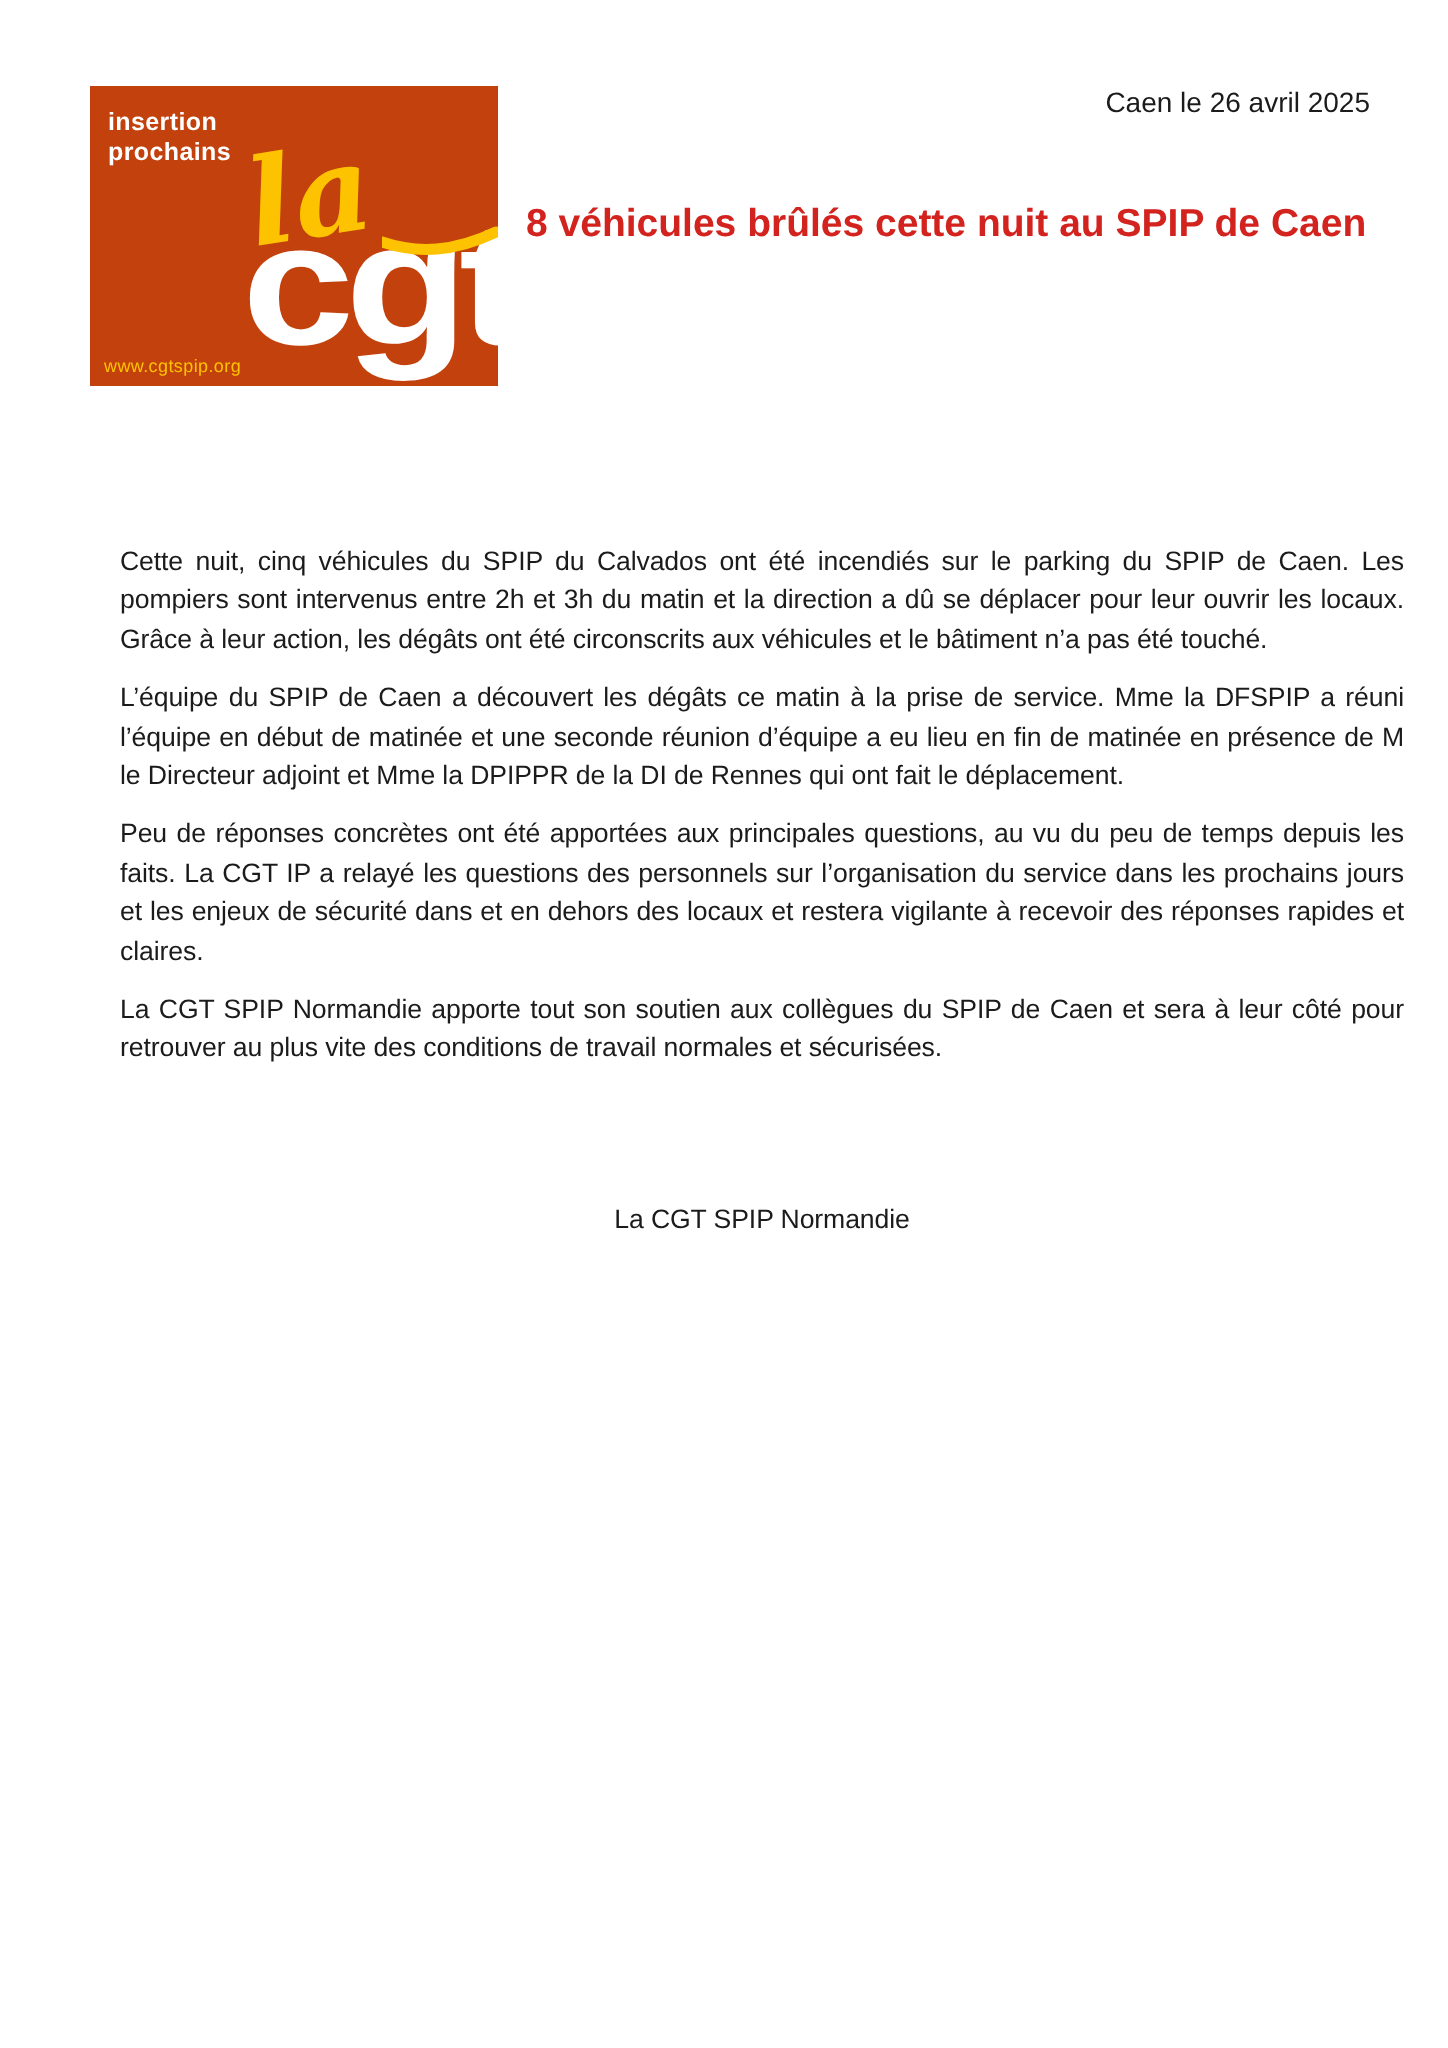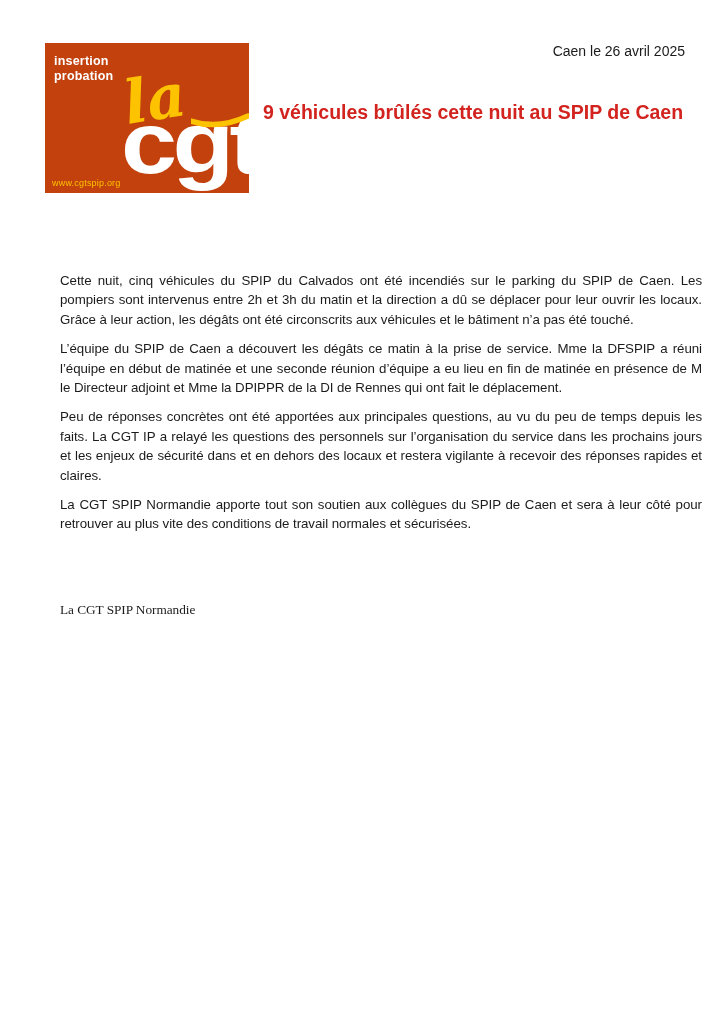--- a/index.html
+++ b/index.html
@@ -115,45 +115,44 @@
     margin-left: 17px;
   }
   .content p {
     margin: 0 0 10px 0;
   }
   .content p.gap-before {
     margin-top: 39px;
   }
   .signature {
     margin-top: 66px;
-    text-align: left;
-    font-family: Liberation Serif, serif;
+    text-align: center;
   }
 </style>
 </head>
 <body>
 
 <div class="page">
 
   <div class="logo-box">
     <div class="logo-org">
       <span>insertion</span>
-      <span>probation</span>
+      <span>prochains</span>
     </div>
     <div class="logo-la">la</div>
     <svg class="logo-swoosh" width="58" height="16" viewBox="0 0 58 16">
       <path d="M0,8 C 18,14 36,13 57,3" stroke="#fdc300" stroke-width="5.5" fill="none" stroke-linecap="round"></path>
     </svg>
     <div class="logo-cgt">cgt</div>
     <div class="logo-site">www.cgtspip.org</div>
   </div>
 
   <div class="dateline">Caen le 26 avril 2025</div>
 
-  <div class="doc-title">9 véhicules brûlés cette nuit au SPIP de Caen</div>
+  <div class="doc-title">8 véhicules brûlés cette nuit au SPIP de Caen</div>
 
   <div class="content">
     <p>Cette nuit, cinq véhicules du SPIP du Calvados ont été incendiés sur le parking du SPIP de Caen. Les pompiers sont intervenus entre 2h et 3h du matin et la direction a dû se déplacer pour leur ouvrir les locaux. Grâce à leur action, les dégâts ont été circonscrits aux véhicules et le bâtiment n’a pas été touché.</p>
     <p>L’équipe du SPIP de Caen a découvert les dégâts ce matin à la prise de service. Mme la DFSPIP a réuni l’équipe en début de matinée et une seconde réunion d’équipe a eu lieu en fin de matinée en présence de M le Directeur adjoint et Mme la DPIPPR de la DI de Rennes qui ont fait le déplacement.</p>
     <p>Peu de réponses concrètes ont été apportées aux principales questions, au vu du peu de temps depuis les faits. La CGT IP a relayé les questions des personnels sur l’organisation du service dans les prochains jours et les enjeux de sécurité dans et en dehors des locaux et restera vigilante à recevoir des réponses rapides et claires.</p>
     <p>La CGT SPIP Normandie apporte tout son soutien aux collègues du SPIP de Caen et sera à leur côté pour retrouver au plus vite des conditions de travail normales et sécurisées.</p>
     <div class="signature">La CGT SPIP Normandie</div>
   </div>
 
 </div>

